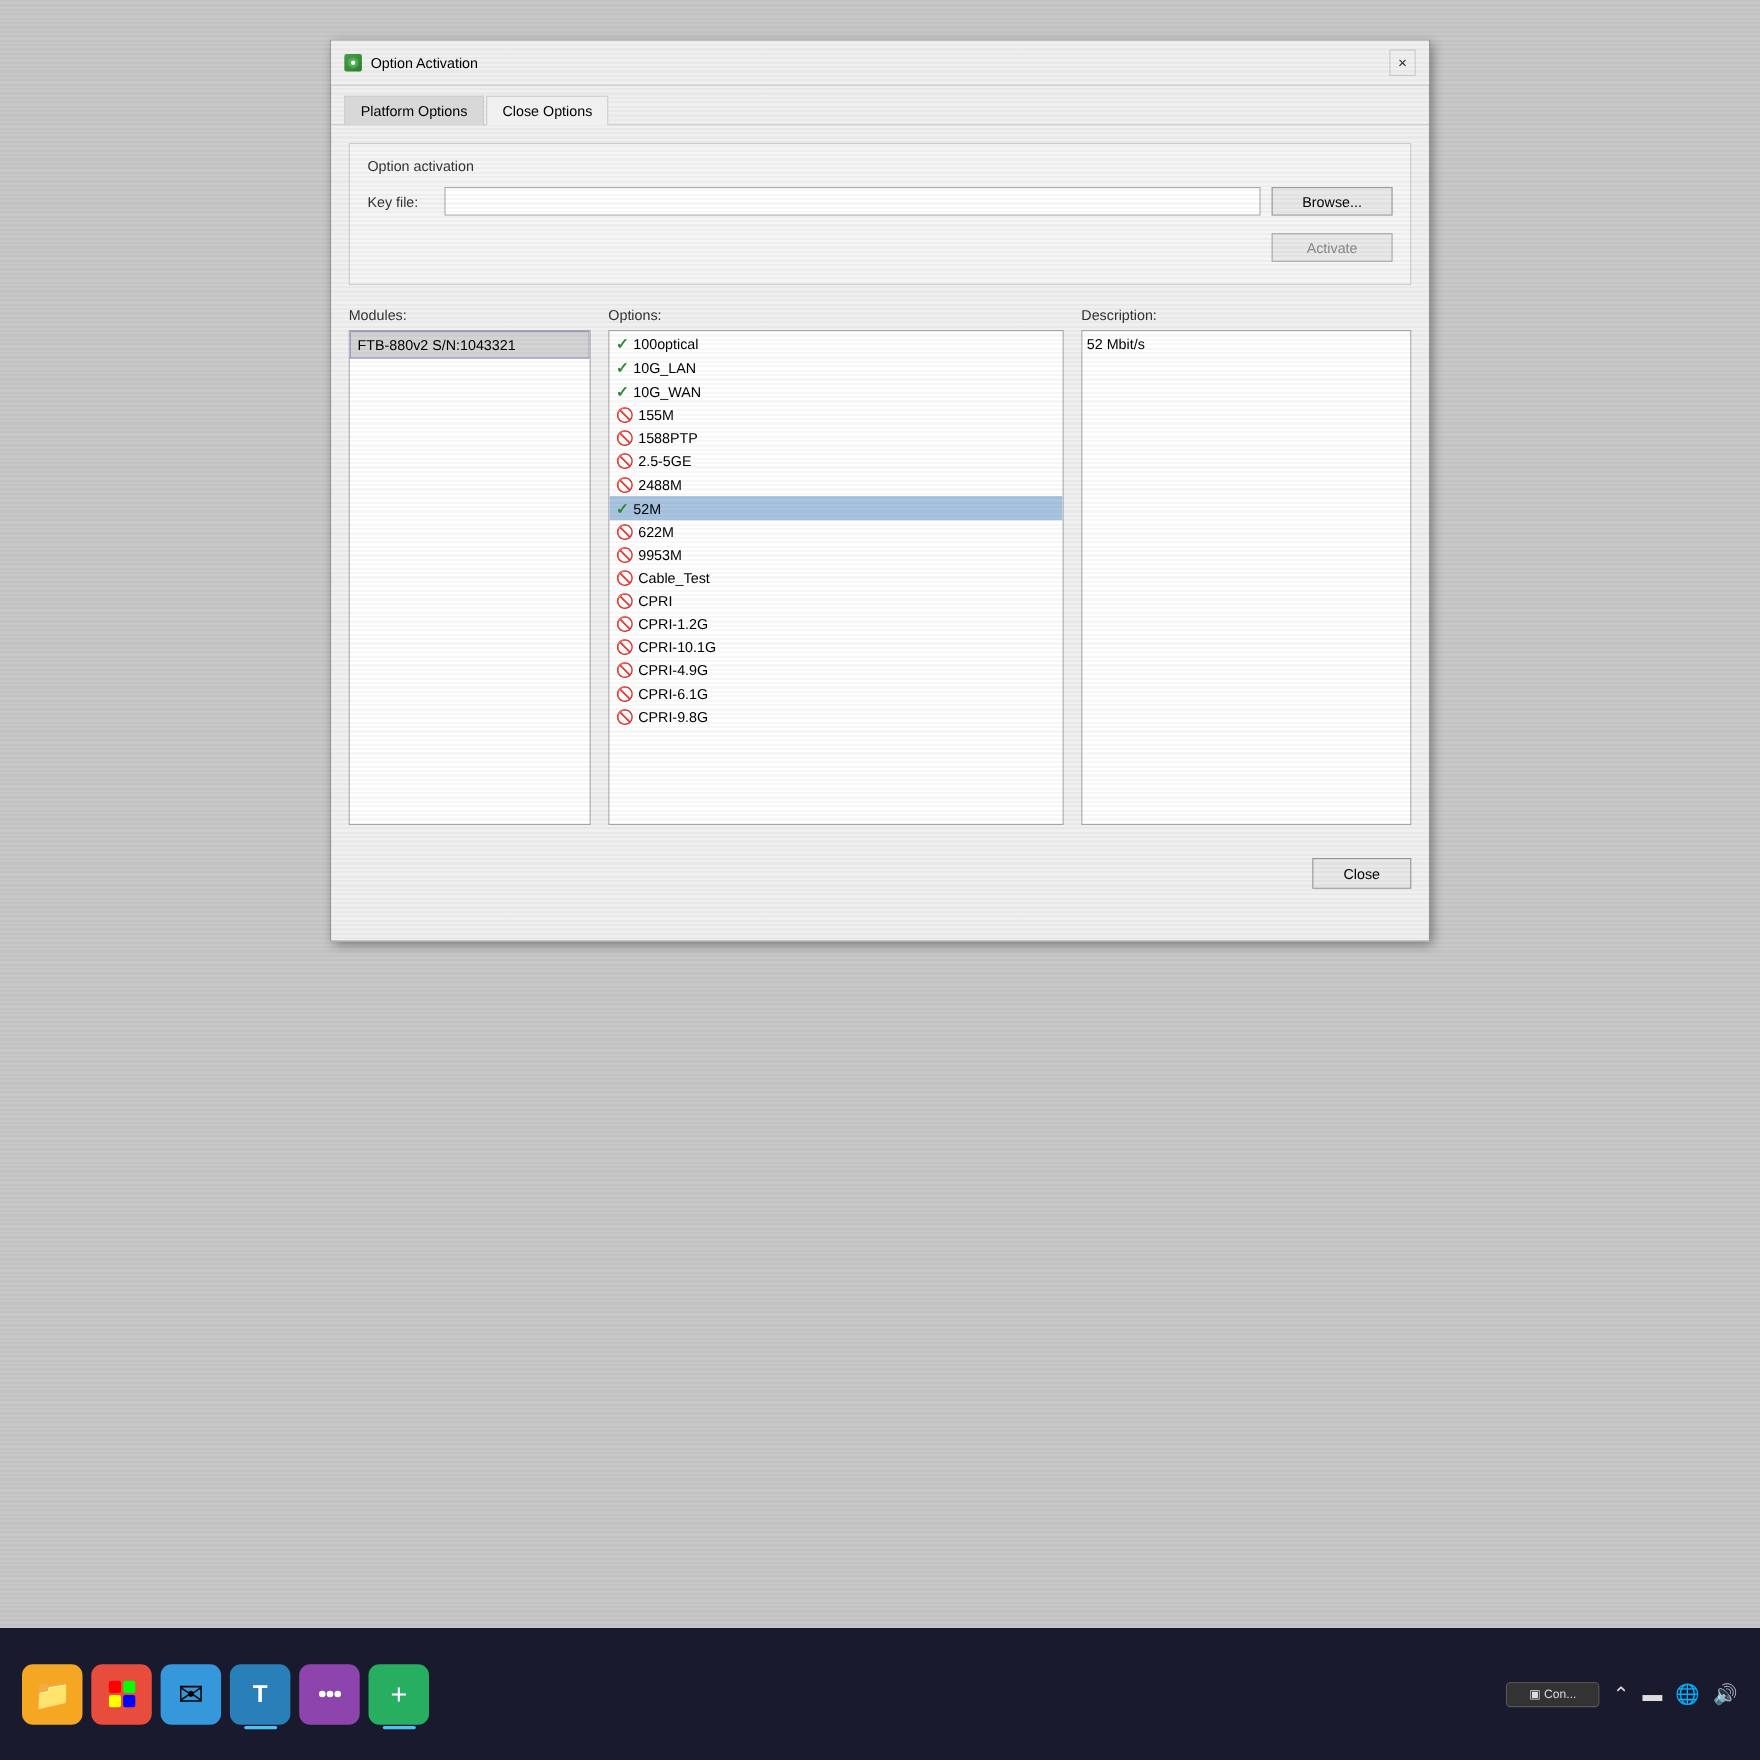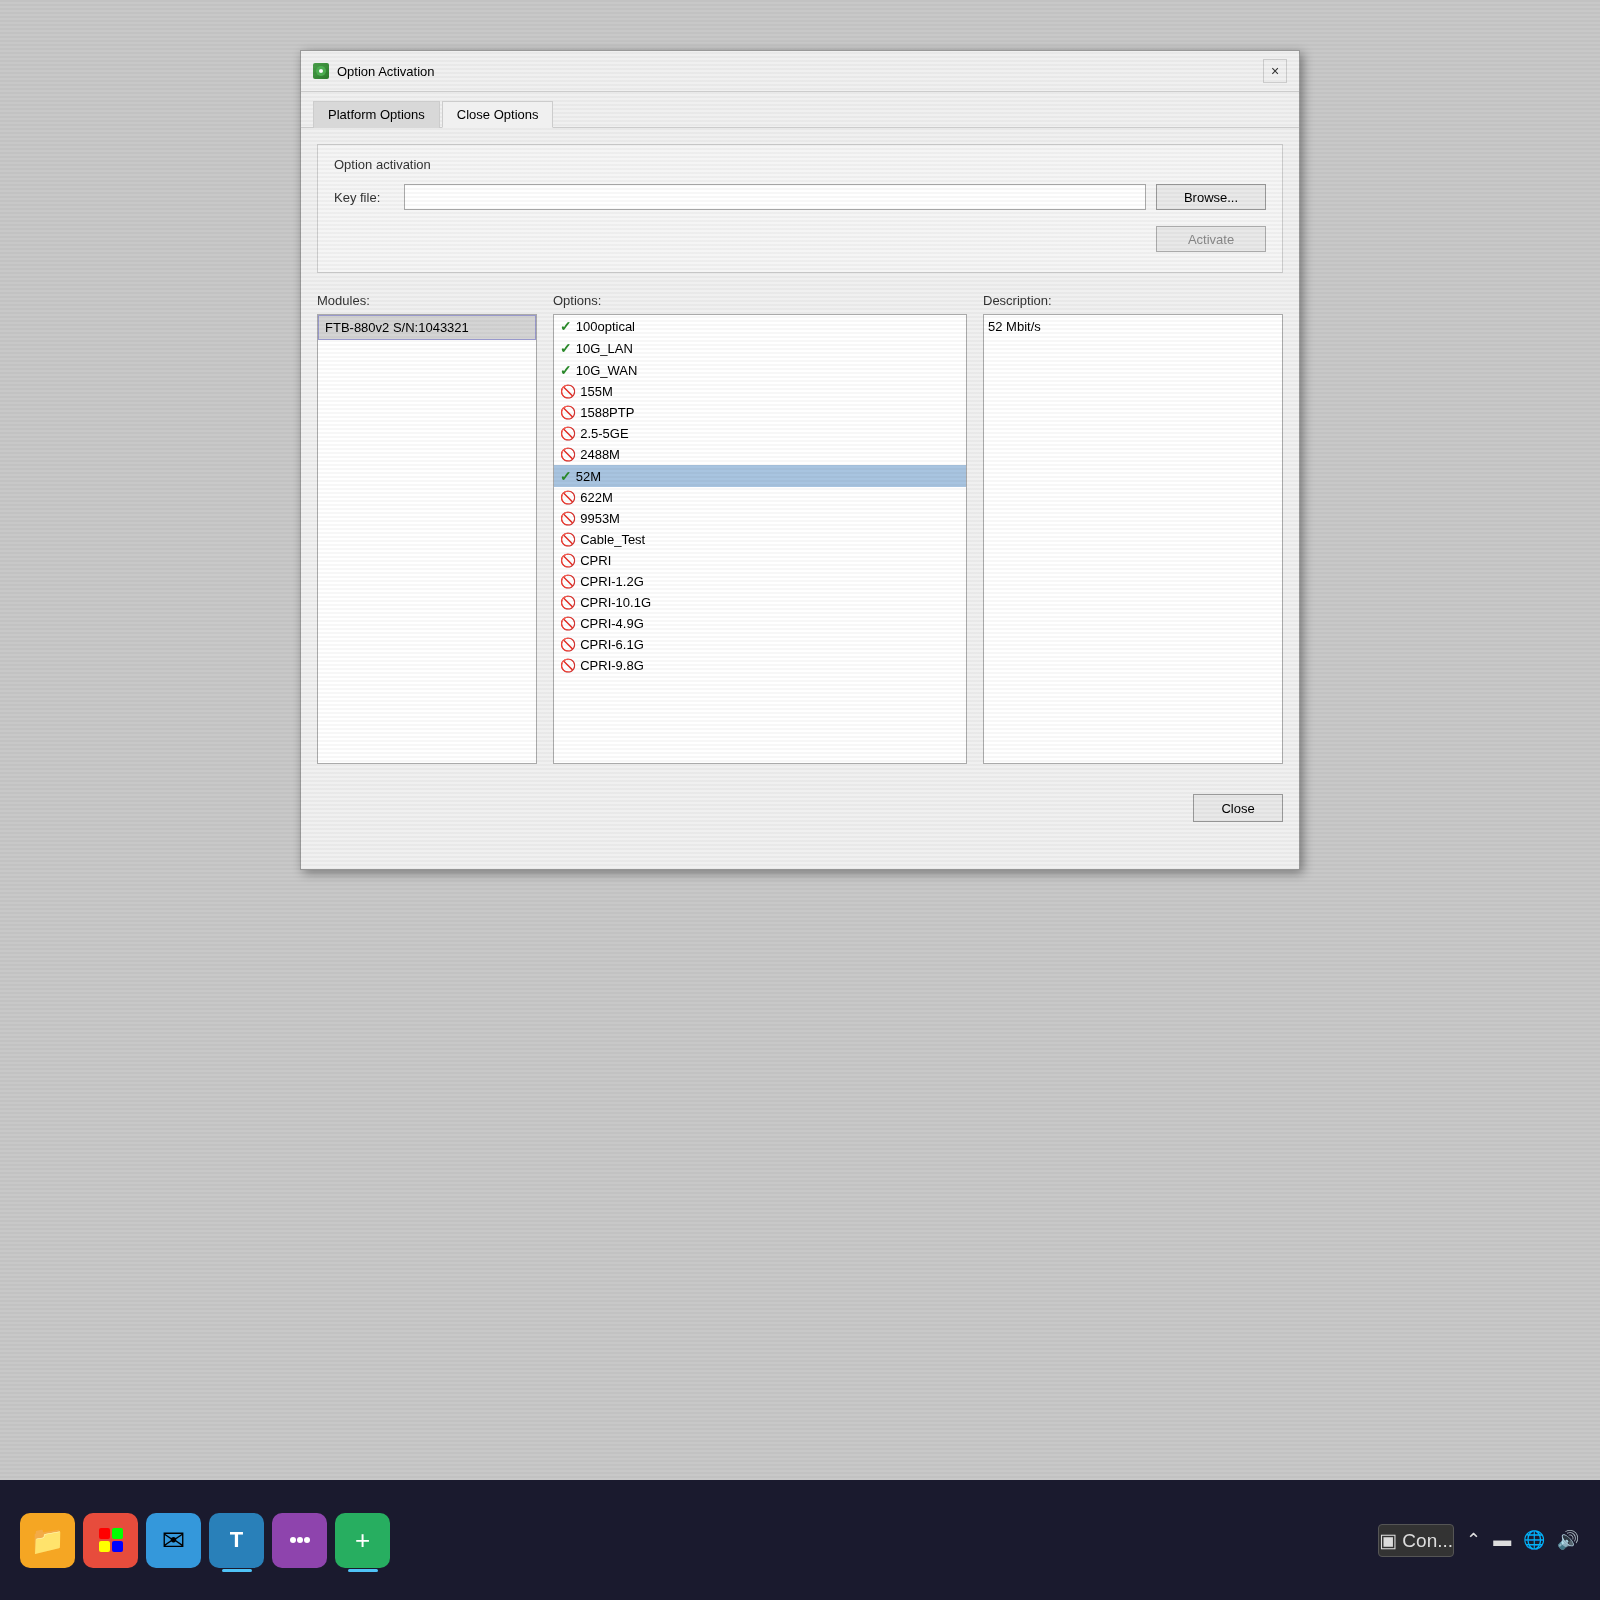--- a/index.html
+++ b/index.html
@@ -15,21 +15,21 @@
     }
 
     
     .desktop {
       flex: 1;
       background: #c8c8c8;
       position: relative;
       display: flex;
       align-items: flex-start;
       justify-content: center;
-      padding-top: 50px;
+      padding-top: 36px;
     }
 
     
     .dialog {
       background: #f0f0f0;
       border: 1px solid #999;
       box-shadow: 3px 3px 10px rgba(0,0,0,0.4);
       width: 1000px;
       min-height: 820px;
     }
@@ -576,20 +576,20 @@
         <circle cx="7" cy="14" r="3" fill="white"></circle>
         <circle cx="14" cy="14" r="3" fill="white"></circle>
         <circle cx="21" cy="14" r="3" fill="white"></circle>
       </svg>
     </div>
     <div class="taskbar-icon taskbar-icon-6 active" style="font-size:26px;color:white;">+</div>
   </div>
 
   <div class="taskbar-right">
     <div class="sys-tray">
-      <span style="font-size:19px;background:#333;padding:4px 0;border-radius:4px;color:#ddd;border:1px solid #555;">▣ Con...</span>
+      <span style="font-size:11px;background:#333;padding:4px 20px;border-radius:4px;color:#ddd;border:1px solid #555;">▣ Con...</span>
       <span class="sys-icon">⌃</span>
       <span class="sys-icon">▬</span>
       <span class="sys-icon">🌐</span>
       <span class="sys-icon">🔊</span>
     </div>
   </div>
 </div>
 
 </body></html>

